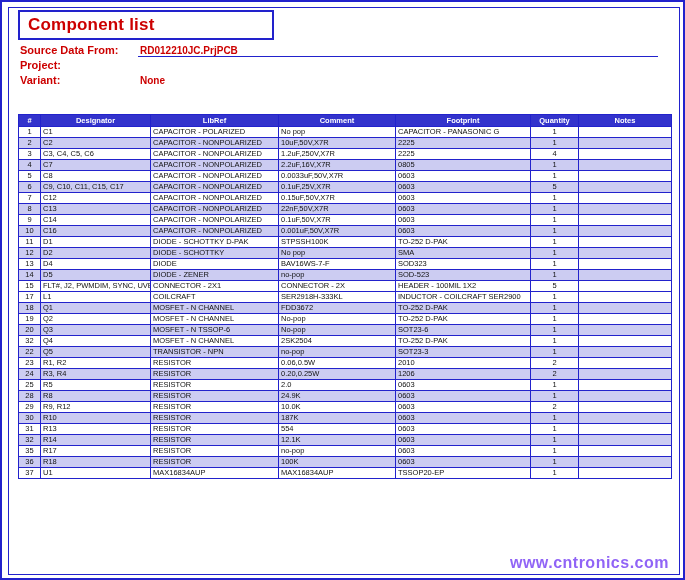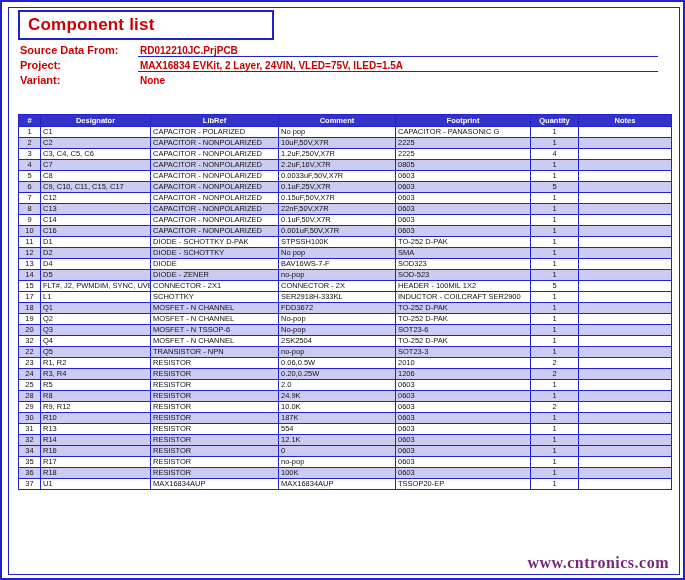--- a/index.html
+++ b/index.html
@@ -146,44 +146,43 @@
   col.c-qty   { width: 48px; }
   col.c-notes { width: 93px; }
 
   
   .watermark {
     position: absolute;
     right: 14px;
     bottom: 6px;
     font-size: 16px;
     font-weight: bold;
-    color: #701a75;
+    color: #8b5cf6;
     letter-spacing: 0.5px;
     opacity: 0.95;
-    font-family: Liberation Serif, serif;
+    font-family: Liberation Sans, sans-serif;
   }
 </style>
 </head>
 <body>
 
 <div class="page">
   <div class="inner-frame"></div>
 
   <div class="header">
     <div class="title-box">
       <span class="title">Component list</span>
     </div>
     <div class="meta">
       <div class="meta-row">
         <span class="meta-label">Source Data From:</span>
         <span class="meta-value">RD012210JC.PrjPCB</span>
       </div>
       <div class="meta-row">
         <span class="meta-label">Project:</span>
-        <span class="meta-value">MAX16834 EVKit, 2 Layer, 24VIN, VLED=75V, ILED=1.5A</span>
       </div>
       <div class="meta-row no-rule">
         <span class="meta-label">Variant:</span>
         <span class="meta-value">None</span>
       </div>
     </div>
   </div>
 
   <div class="table-wrap">
     <table class="bom">
@@ -339,21 +338,21 @@
             <td class="wrap2">FLT#, J2, PWMDIM, SYNC, UVEN, REFIN</td>
             <td>CONNECTOR - 2X1</td>
             <td>CONNECTOR - 2X</td>
             <td>HEADER - 100MIL 1X2</td>
             <td class="qty">5</td>
             <td></td>
           </tr>
           <tr class="odd">
             <td class="num">17</td>
             <td>L1</td>
-            <td>SCHOTTKY</td>
+            <td>COILCRAFT</td>
             <td>SER2918H-333KL</td>
             <td>INDUCTOR - COILCRAFT SER2900</td>
             <td class="qty">1</td>
             <td></td>
           </tr>
           <tr class="even">
             <td class="num">18</td>
             <td>Q1</td>
             <td>MOSFET - N CHANNEL</td>
             <td>FDD3672</td>
@@ -458,29 +457,20 @@
             <td>554</td>
             <td>0603</td>
             <td class="qty">1</td>
             <td></td>
           </tr>
           <tr class="even">
             <td class="num">32</td>
             <td>R14</td>
             <td>RESISTOR</td>
             <td>12.1K</td>
-            <td>0603</td>
-            <td class="qty">1</td>
-            <td></td>
-          </tr>
-          <tr class="even">
-            <td class="num">34</td>
-            <td>R16</td>
-            <td>RESISTOR</td>
-            <td>0</td>
             <td>0603</td>
             <td class="qty">1</td>
             <td></td>
           </tr>
           <tr class="odd">
             <td class="num">35</td>
             <td>R17</td>
             <td>RESISTOR</td>
             <td>no-pop</td>
             <td>0603</td>

